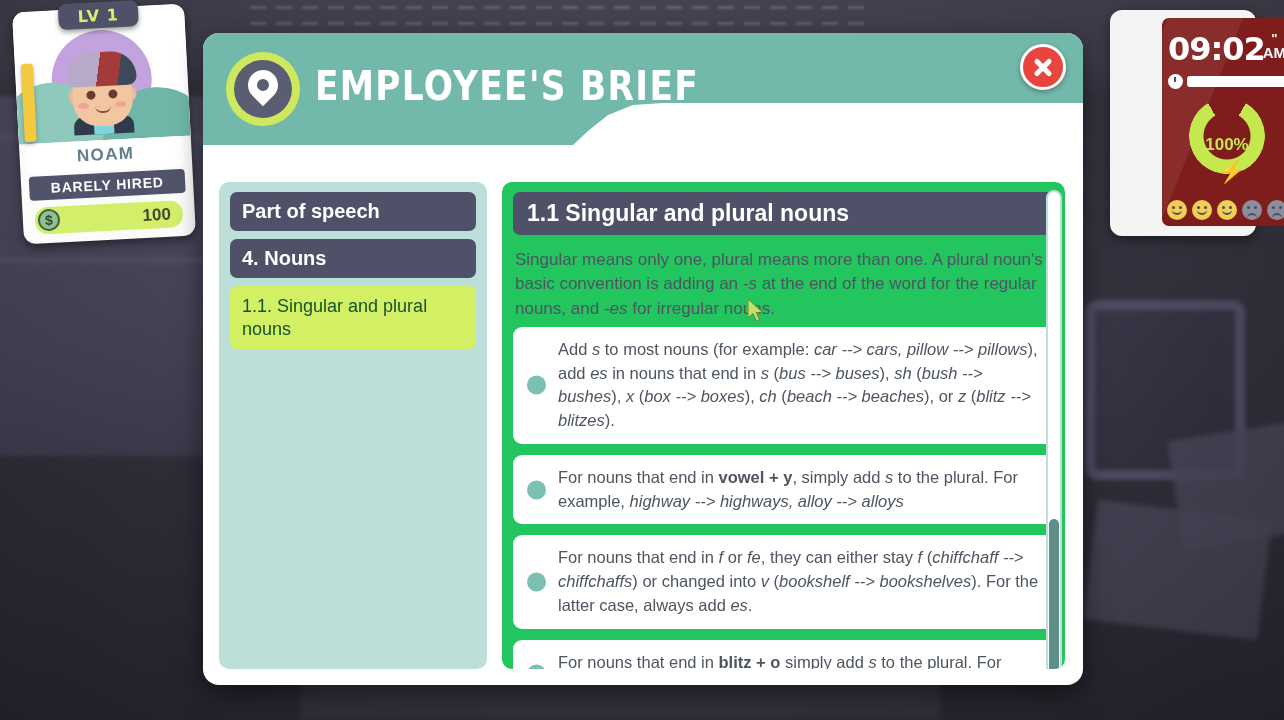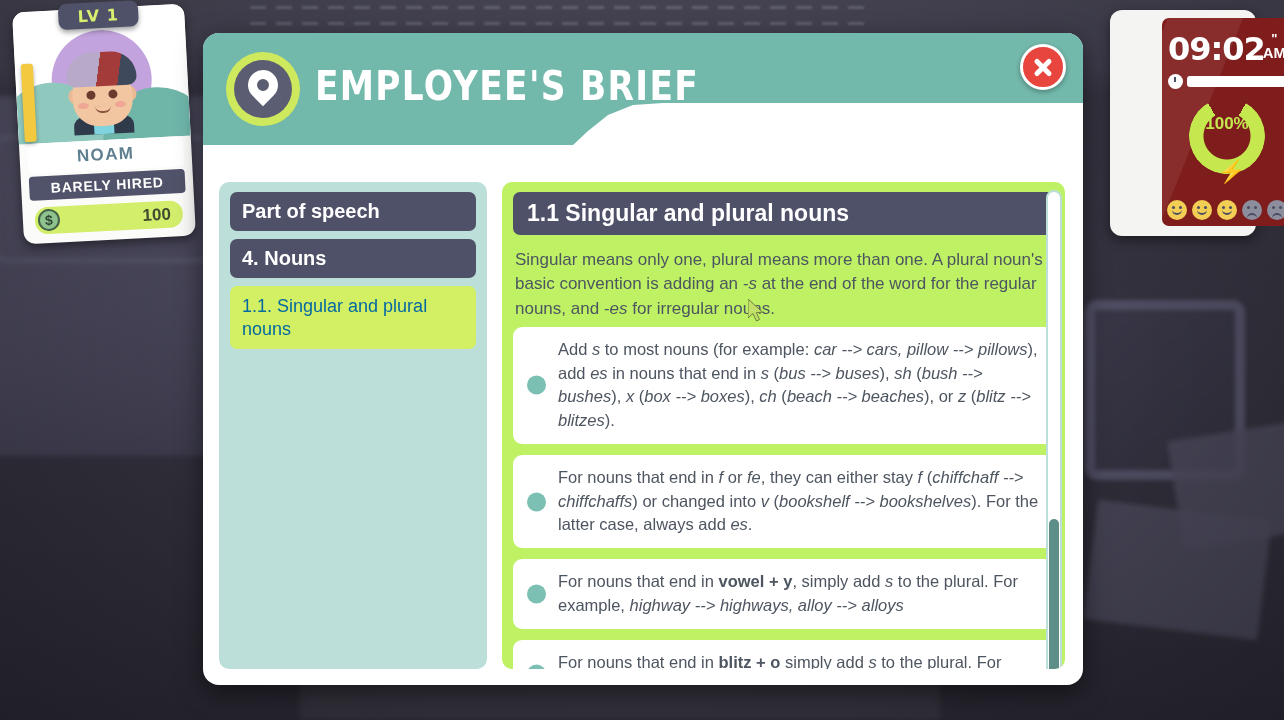--- a/index.html
+++ b/index.html
@@ -208,21 +208,21 @@
   .tablet-bar { flex: 1; height: 11px; background: #fff; border-radius: 3px; }
   .energy-ring {
     position: absolute; left: 27px; top: 80px; width: 76px; height: 76px;
     border-radius: 50%;
     background: conic-gradient(#c5e84f 0deg 300deg, rgba(0,0,0,0) 300deg 360deg);
     -webkit-mask: radial-gradient(circle, transparent 23px, #000 24px);
             mask: radial-gradient(circle, transparent 23px, #000 24px);
     transform: rotate(30deg);
   }
   .energy-pct {
-    position: absolute; left: 27px; top: 96px; width: 76px;
+    position: absolute; left: 27px; top: 117px; width: 76px;
     text-align: center; color: #c5e84f; font-size: 17px; font-weight: bold;
   }
   .energy-bolt {
     position: absolute; left: 56px; top: 143px;
     color: #c5e84f; font-size: 22px; line-height: 1;
   }
   .mood-row {
     position: absolute; left: 5px; bottom: 6px; width: 120px;
     display: flex; justify-content: space-between;
   }
@@ -315,28 +315,28 @@
     background: #bcdfd9; border-radius: 10px;
     padding: 10px 11px;
   }
   .toc-item {
     border-radius: 7px; padding: 8px 12px; margin-bottom: 8px;
     font-size: 20px; cursor: pointer;
   }
   .toc-item.lvl0 { background: #4f5168; color: #ffffff; font-weight: bold; }
   .toc-item.lvl1 { background: #4f5168; color: #ffffff; font-weight: bold; }
   .toc-item.active {
-    background: #d3ef63; color: #0369a1; font-weight: normal;
+    background: #d3ef63; color: #14532d; font-weight: normal;
     font-size: 18px; line-height: 1.25; padding: 9px 12px;
   }
 
   
   #content-panel {
     flex: 1; position: relative;
-    background: #bef264; border-radius: 10px;
+    background: #22c55e; border-radius: 10px;
     padding: 10px 11px 10px 11px;
     overflow: hidden;
   }
   .content-title {
     background: #4f5168; color: #fff; border-radius: 7px;
     padding: 8px 14px; font-size: 23px; font-weight: bold;
   }
   .content-intro {
     color: #4d5560; font-size: 17px; line-height: 1.43;
     padding: 13px 2px 6px 2px;
@@ -493,22 +493,22 @@
           <div class="toc-item lvl0"><span>Part of speech</span></div>
           <div class="toc-item lvl1"><span>4. Nouns</span></div>
           <div class="toc-item lvl1 active"><span>1.1. Singular and plural nouns</span></div>
         </div>
 
       <div id="content-panel">
         <div class="content-title">1.1 Singular and plural nouns</div>
         <div class="content-intro">Singular means only one, plural means more than one. A plural noun's basic convention is adding an <em>-s</em> at the end of the word for the regular nouns, and <em>-es</em> for irregular nouns.</div>
         <div id="rules-list">
             <div class="rule-card"><span class="rule-dot"></span><span>Add <em>s</em> to most nouns (for example: <em>car --&gt; cars, pillow --&gt; pillows</em>), add <em>es</em> in nouns that end in <em>s</em> (<em>bus --&gt; buses</em>), <em>sh</em> (<em>bush --&gt; bushes</em>), <em>x</em> (<em>box --&gt; boxes</em>), <em>ch</em> (<em>beach --&gt; beaches</em>), or <em>z</em> (<em>blitz --&gt; blitzes</em>).</span></div>
+            <div class="rule-card"><span class="rule-dot"></span><span>For nouns that end in <strong>vowel + y</strong>, simply add <em>s</em> to the plural. For example, <em>highway --&gt; highways, alloy --&gt; alloys</em></span></div>
             <div class="rule-card"><span class="rule-dot"></span><span>For nouns that end in <em>f</em> or <em>fe</em>, they can either stay <em>f</em> (<em>chiffchaff --&gt; chiffchaffs</em>) or changed into <em>v</em> (<em>bookshelf --&gt; bookshelves</em>). For the latter case, always add <em>es</em>.</span></div>
-            <div class="rule-card"><span class="rule-dot"></span><span>For nouns that end in <strong>vowel + y</strong>, simply add <em>s</em> to the plural. For example, <em>highway --&gt; highways, alloy --&gt; alloys</em></span></div>
             <div class="rule-card"><span class="rule-dot"></span><span>For nouns that end in <strong>blitz + o</strong> simply add <em>s</em> to the plural. For example, </span></div>
           </div>
 
         <div id="content-scrollbar">
           <div id="content-scroll-thumb"></div>
         </div>
       </div>
 
     </div>
   </div>

